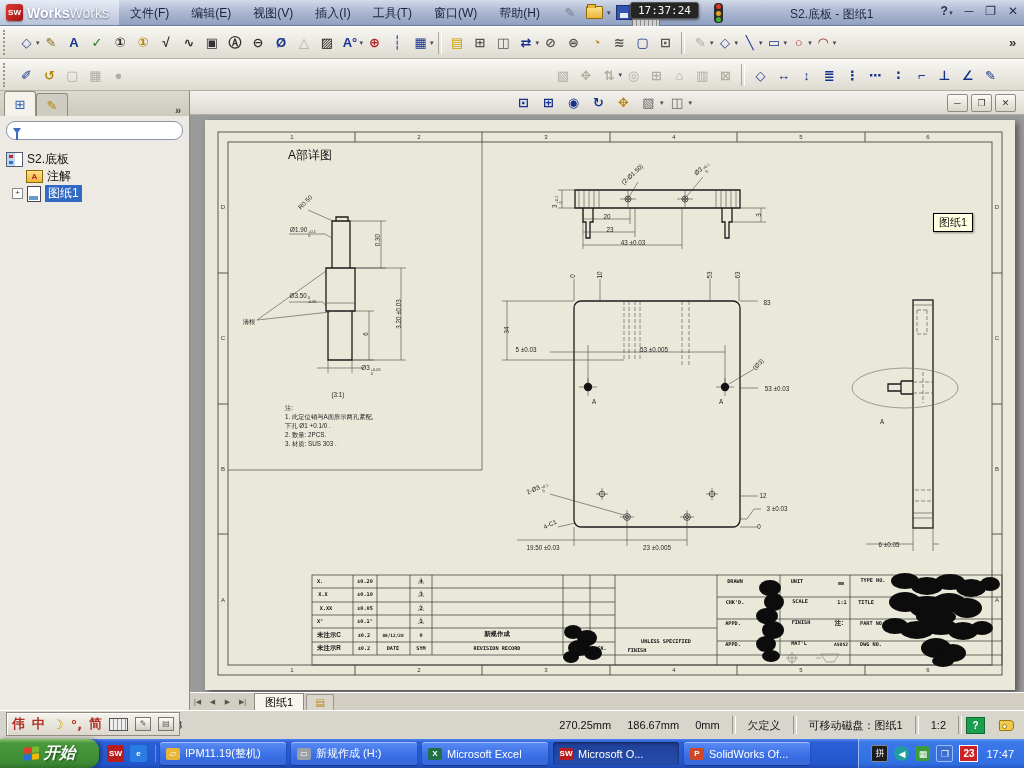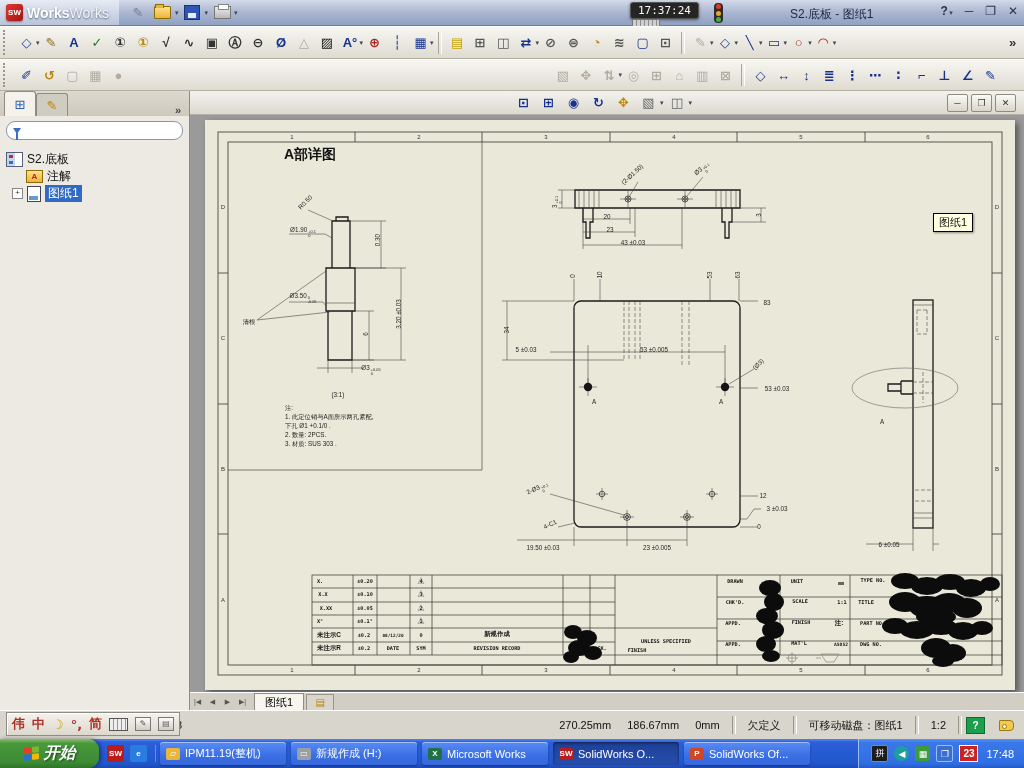--- a/index.html
+++ b/index.html
@@ -80,21 +80,21 @@
   #docbar{position:absolute;left:0;top:0;width:100%;height:24px;background:linear-gradient(#f3f2ed,#dcd9d0);
     border-bottom:1px solid #b3afa3;box-sizing:border-box;display:flex;align-items:center}
   #doc-icons{display:flex;align-items:center;margin-left:322px;gap:2px}
   #doc-win-ctrl{position:absolute;right:8px;top:3px;display:flex;gap:3px}
   .dwc{width:19px;height:16px;background:linear-gradient(#fbfaf6,#d9d5ca);border:1px solid #8f8b80;border-radius:2px;
     font-size:9px;display:flex;align-items:center;justify-content:center;color:#333}
   #sheet{position:absolute;left:15px;top:29px;width:810px;height:570px;background:#eae8d9;
     box-shadow:3px 3px 6px rgba(0,0,0,.45)}
   #sheet svg{position:absolute;left:0;top:0}
   .anno{position:absolute;white-space:nowrap;color:#262626;font-size:6.3px;transform:translate(-50%,-50%)}
-  .anno.vt{font-size:14px;font-weight:bold;color:#111}
+  .anno.vt{font-size:12px;font-weight:normal;color:#111}
   .anno.tb{font-family:"DejaVu Sans Mono",monospace;font-weight:bold;font-size:5.2px;color:#111}
   .anno.tbc{font-size:6.4px;font-weight:bold;color:#111}
   .anno.zone{font-size:6px;color:#333}
   .tolc{display:inline-flex;flex-direction:column;font-size:3.9px;line-height:4.2px;vertical-align:-1px;margin-left:1px}
   #notes{position:absolute;left:80px;top:283px;width:175px;font-size:6.3px;line-height:9px;color:#1d1d1d}
   #sheet-tooltip{position:absolute;left:933px;top:213px;background:#ffffe1;border:1px solid #000;
     padding:1px 5px;font-size:11px;color:#111;box-shadow:1px 1px 2px rgba(0,0,0,.4)}
   
   #tabbar{position:absolute;left:190px;top:692px;width:834px;height:18px;background:#d2cec4;
     border-top:1px solid #fff;display:flex;align-items:center;box-sizing:border-box}
@@ -149,20 +149,29 @@
   #tray-time{color:#fff;font-size:11px;margin-left:2px}
 </style>
 </head>
 <body>
 
 <div id="titlebar">
   <div class="logo">
     <span class="logo-cube">SW</span>
     <span><span class="logo-solid">Works</span><span class="logo-works">Works</span></span>
   </div>
+  <div id="menubar">
+      <span class="menu-item">文件(F)</span>
+      <span class="menu-item">编辑(E)</span>
+      <span class="menu-item">视图(V)</span>
+      <span class="menu-item">插入(I)</span>
+      <span class="menu-item">工具(T)</span>
+      <span class="menu-item">窗口(W)</span>
+      <span class="menu-item">帮助(H)</span>
+    </div>
   <div id="tb-icons">
     <span class="tbi">
         <span class="mini-pen">✎</span>
       </span>
     <span class="tbi">
         <span class="mini-folder"></span>
       </span>
       <span class="dd">▾</span>
     <span class="tbi">
         <span class="mini-save"></span>
@@ -619,32 +628,32 @@
       <div class="task">
         <span class="tk-ic" style="background: rgb(233, 182, 60);">▱</span>
         <span>IPM11.19(整机)</span>
       </div>
       <div class="task">
         <span class="tk-ic" style="background: rgb(154, 160, 168);">▭</span>
         <span>新规作成 (H:)</span>
       </div>
       <div class="task">
         <span class="tk-ic" style="background: rgb(30, 113, 69);">X</span>
-        <span>Microsoft Works</span>
+        <span>Microsoft Excel</span>
       </div>
       <div class="task active">
         <span class="tk-ic" style="background: rgb(184, 28, 28);">SW</span>
-        <span>SolidWorks O...</span>
+        <span>Microsoft O...</span>
       </div>
       <div class="task">
         <span class="tk-ic" style="background: rgb(208, 71, 39);">P</span>
         <span>SolidWorks Of...</span>
       </div>
     </div>
   <div id="tray">
     <span class="tray-ic" style="background:#1c1c1c;border:1px solid #888">拼</span>
     <span class="tray-ic" style="background:#1f9e9e;border-radius:50%">◀</span>
     <span class="tray-ic" style="background:#3f9a3f">▦</span>
     <span class="tray-ic" style="background:#3a6fd0;border:1px solid #9bf">❐</span>
     <span id="tray-date">23</span>
-    <span id="tray-time">17:48</span>
+    <span id="tray-time">17:47</span>
   </div>
 </div>
 
 </body></html>

